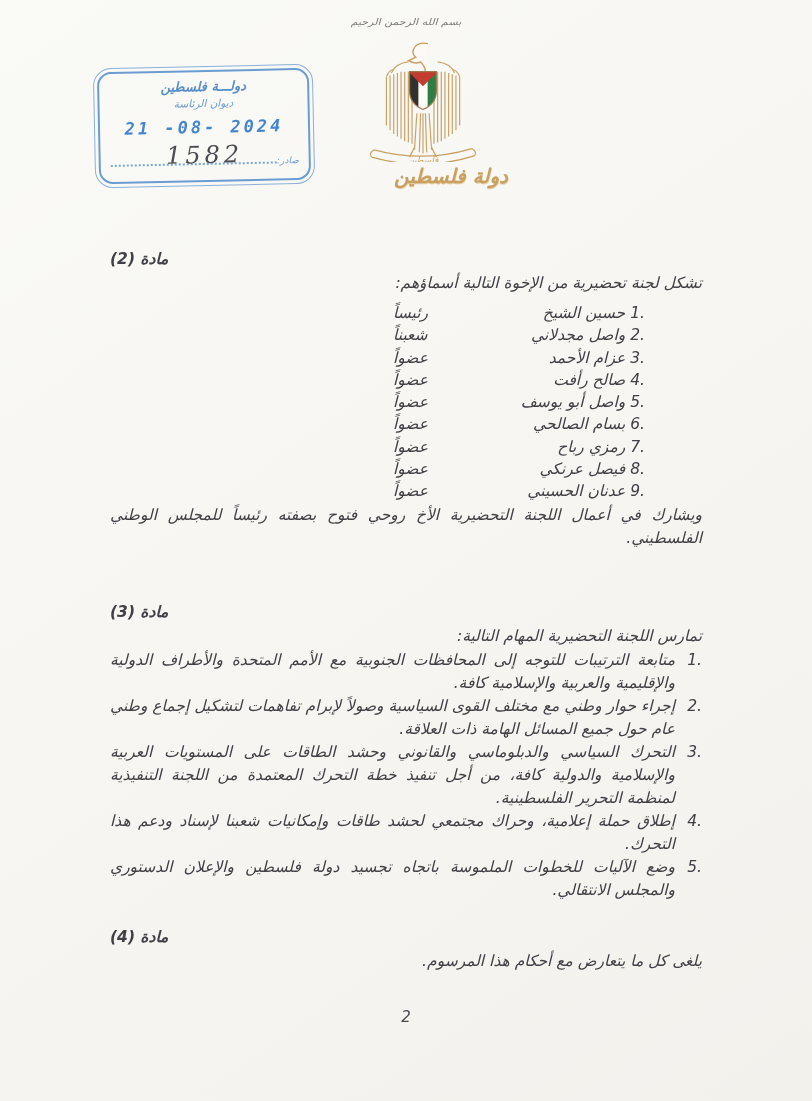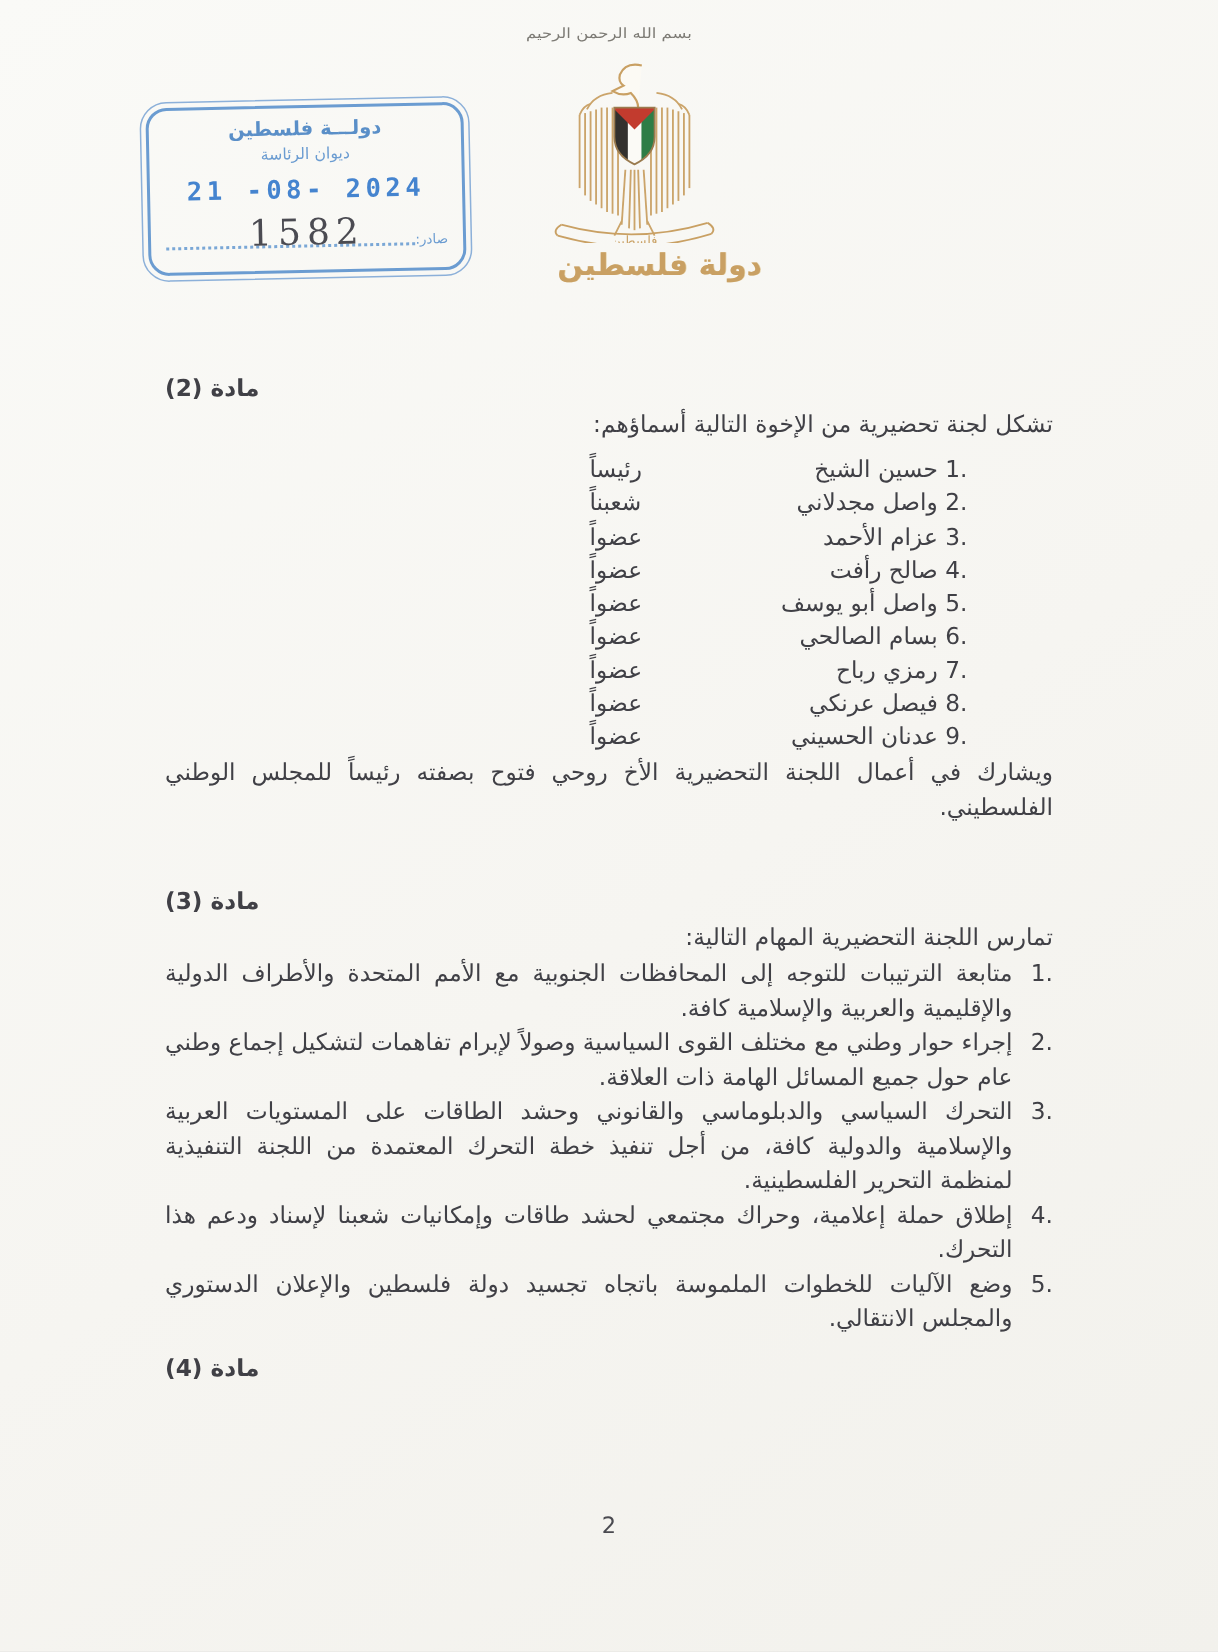--- a/index.html
+++ b/index.html
@@ -7,20 +7,21 @@
   body { font-family: "DejaVu Sans", sans-serif; }
 
   .page {
     position: relative;
     width: 812px;
     height: 1101px;
     margin: 0 auto;
     background: linear-gradient(145deg, #fafaf7 0%, #f6f5f1 55%, #f2f1ec 100%);
     overflow: hidden;
     color: #3e3e43;
+    font-style: italic;
   }
 
   
   .bismillah {
     position: absolute;
     top: 16px; left: 0; right: 0;
     text-align: center;
     font-size: 11px;
     color: #7c7a74;
     letter-spacing: -0.5px;
@@ -138,27 +139,27 @@
   }
   .member-name { white-space: nowrap; }
   .member-num { direction: ltr; display: inline-block; margin-left: 5px; }
   .member-role { white-space: nowrap; }
 
   .note-par {
     margin-top: 1px;
     text-align: justify;
   }
 
-  .heading-3 { margin-top: 40px; }
+  .heading-3 { margin-top: 51px; }
   .tasks { margin-top: 1px; }
   .task-row { display: flex; align-items: flex-start; }
   .task-num { direction: ltr; width: 27px; flex: 0 0 27px; }
   .task-text { flex: 1; text-align: justify; }
 
-  .heading-4 { margin-top: 10px; }
+  .heading-4 { margin-top: 24px; }
 
   .page-number {
     position: absolute;
     left: 0; right: 0;
     top: 1008px;
     text-align: center;
     font-size: 15px;
     color: #4a4a50;
   }
 </style>
@@ -307,18 +308,19 @@
         <span class="task-num">4.</span>
         <span class="task-text">إطلاق حملة إعلامية، وحراك مجتمعي لحشد طاقات وإمكانيات شعبنا لإسناد ودعم هذا التحرك.</span>
       </div>
       <div class="task-row">
         <span class="task-num">5.</span>
         <span class="task-text">وضع الآليات للخطوات الملموسة باتجاه تجسيد دولة فلسطين والإعلان الدستوري والمجلس الانتقالي.</span>
       </div>
     </div>
 
     <div class="article-heading heading-4">مادة (4)</div>
+    <div class="intro-line">يلغى كل ما يتعارض مع أحكام هذا المرسوم.</div>
 
   </div>
 
   <div class="page-number">2</div>
 
 </div>
 
 </body></html>

